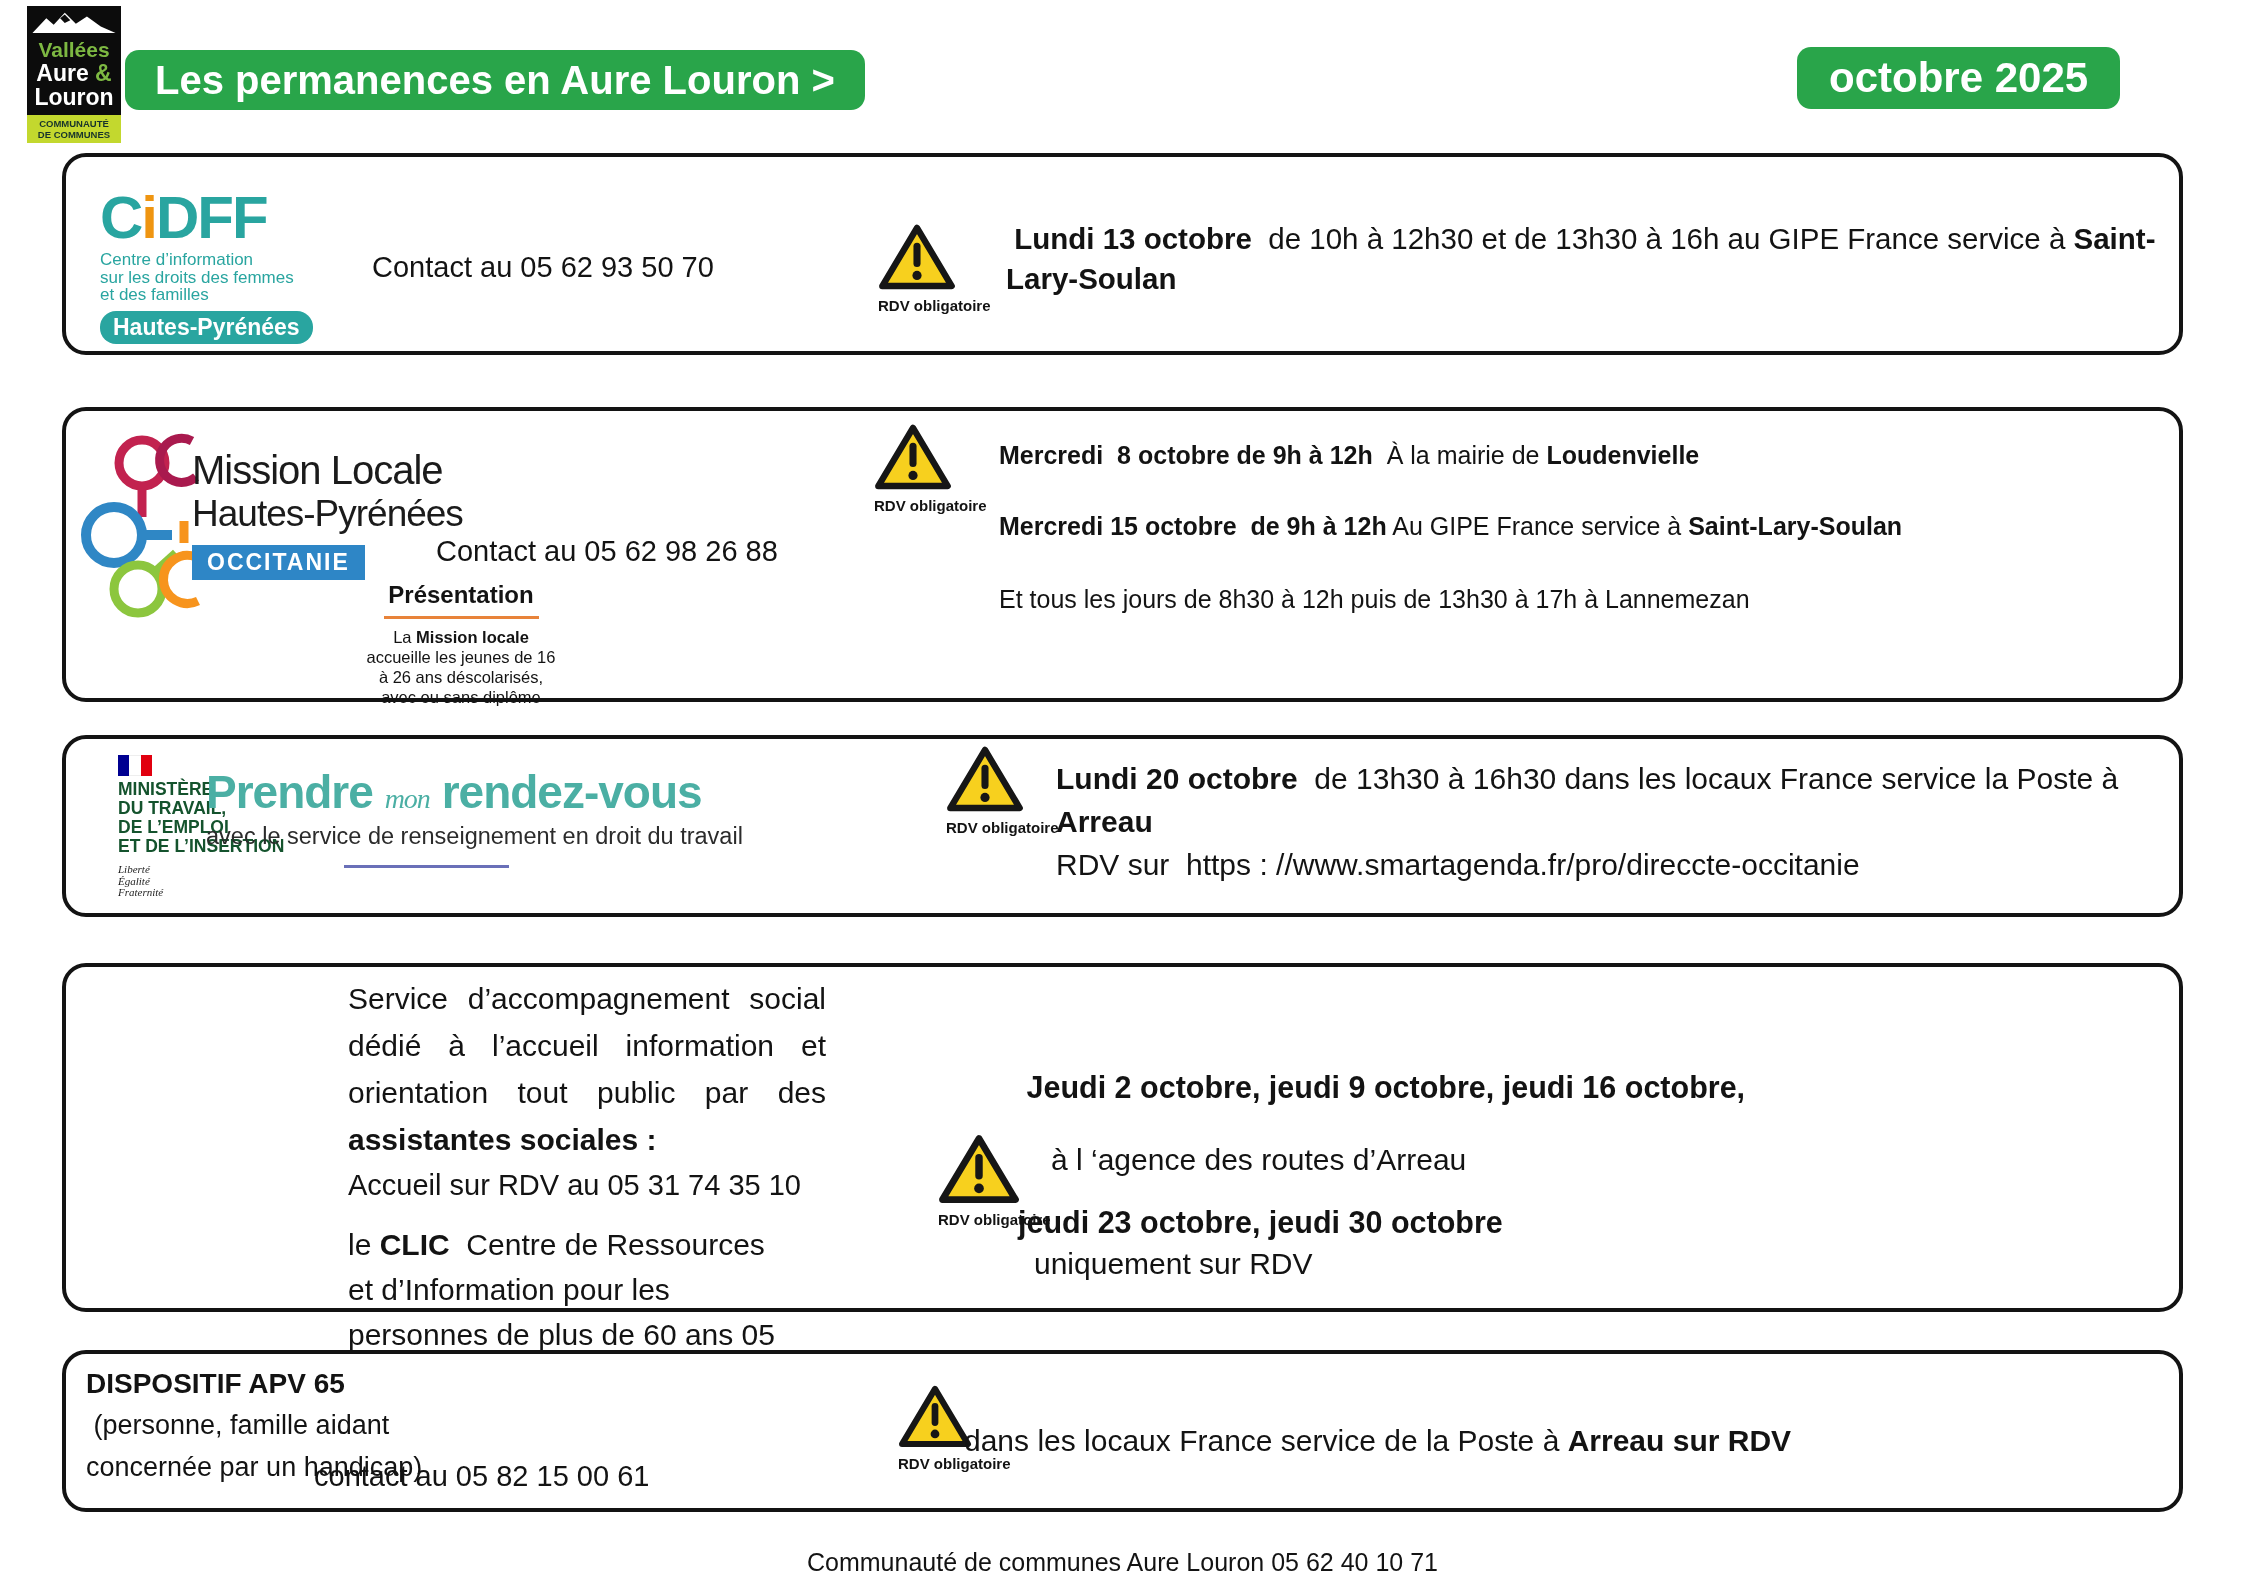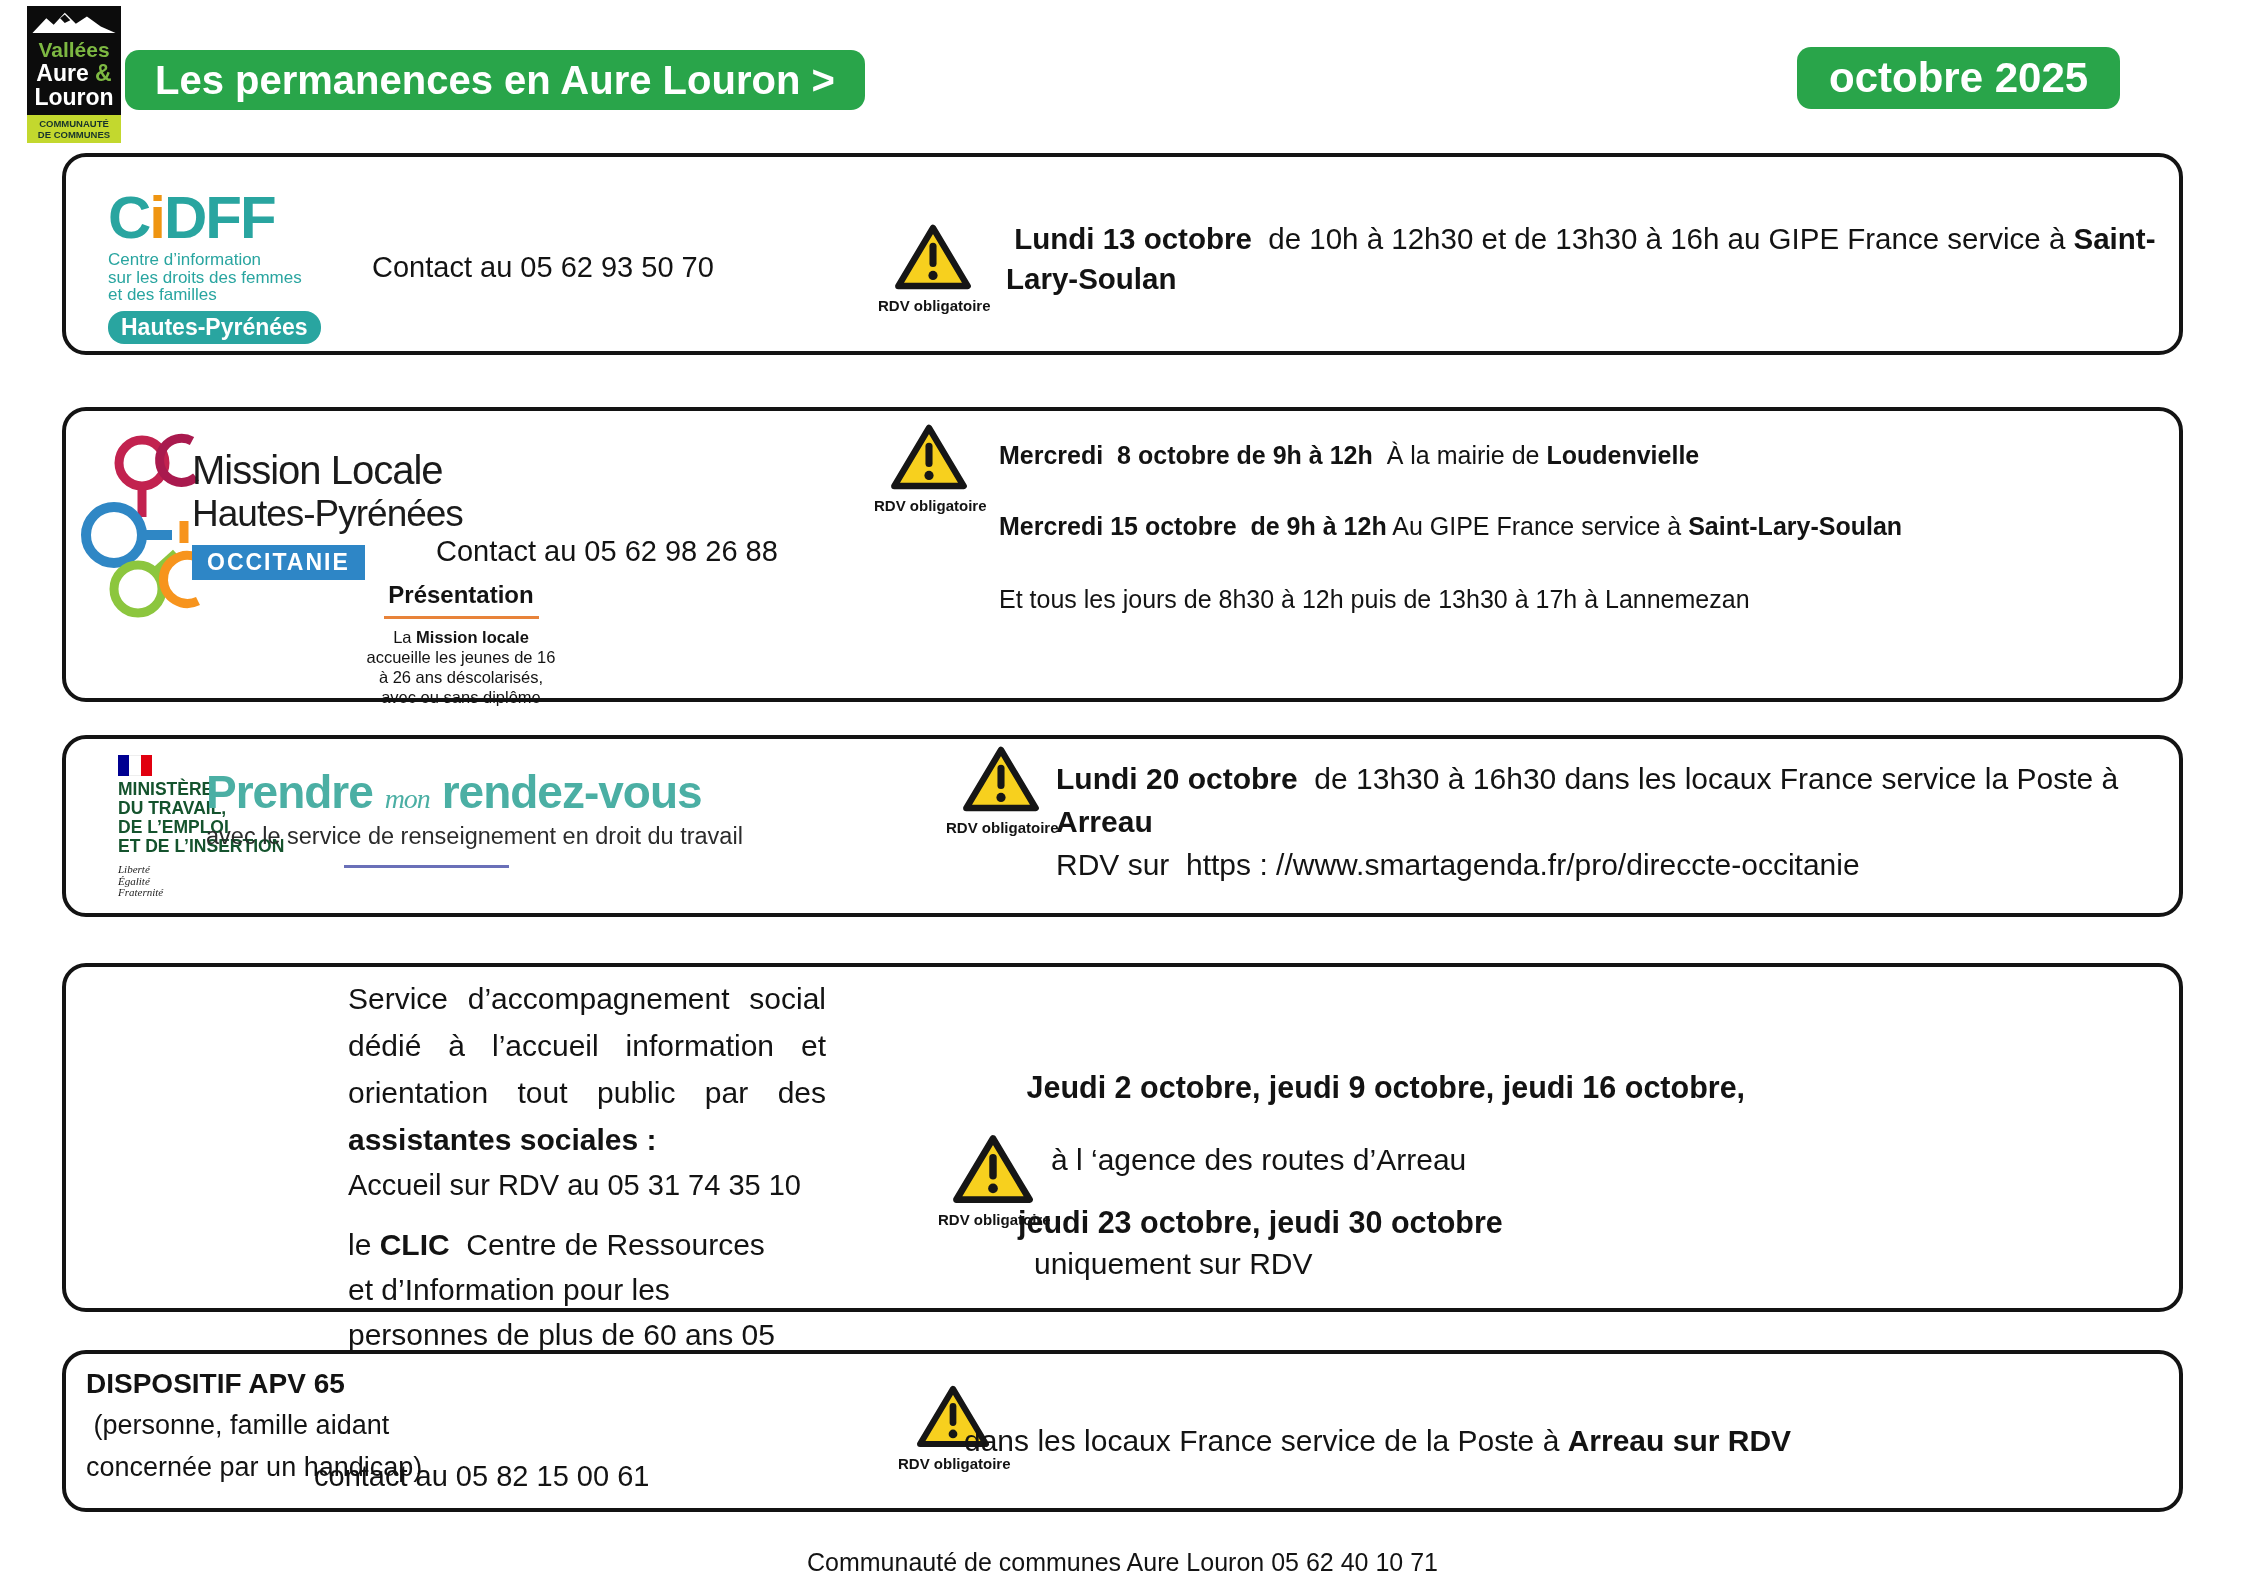--- a/index.html
+++ b/index.html
@@ -21,28 +21,28 @@
 
   
   .box{position:absolute;left:62px;width:2113px;border:4px solid #131313;border-radius:24px;background:#fff;}
   #box1{top:153px;height:194px;}
   #box2{top:407px;height:287px;}
   #box3{top:735px;height:174px;}
   #box4{top:963px;height:341px;}
   #box5{top:1350px;height:154px;}
 
   
-  .warn{text-align:center;width:110px;}
+  .warn{width:110px;}
   .warn-label{font-size:15px;font-weight:bold;color:#131313;margin-top:2px;white-space:nowrap;}
 
   b,.b{font-weight:bold;}
   .pre{white-space:pre-wrap;}
 
   
-  .cidff-logo{left:34px;top:34px;width:250px;margin-left:8px;}
+  .cidff-logo{left:34px;top:34px;width:250px;}
   .cidff-word{font-size:60px;font-weight:800;letter-spacing:-2px;line-height:54px;color:var(--teal,#29a5a0);}
   .cidff-word .i{color:var(--orange,#ef9511);}
   .cidff-sub{color:var(--teal,#29a5a0);font-size:17px;line-height:17.5px;margin-top:6px;}
   .cidff-badge{display:inline-block;background:var(--teal,#29a5a0);color:#fff;font-weight:bold;
                font-size:23px;padding:3px 13px;border-radius:16px;margin-top:7px;}
   .contact{font-size:29px;color:#131313;white-space:nowrap;}
   #c1{left:306px;top:94px;}
   .sched{font-size:29.5px;line-height:40px;color:#131313;}
   #s1{left:940px;top:62px;width:1160px;}
   #w1{left:812px;top:66px;}

